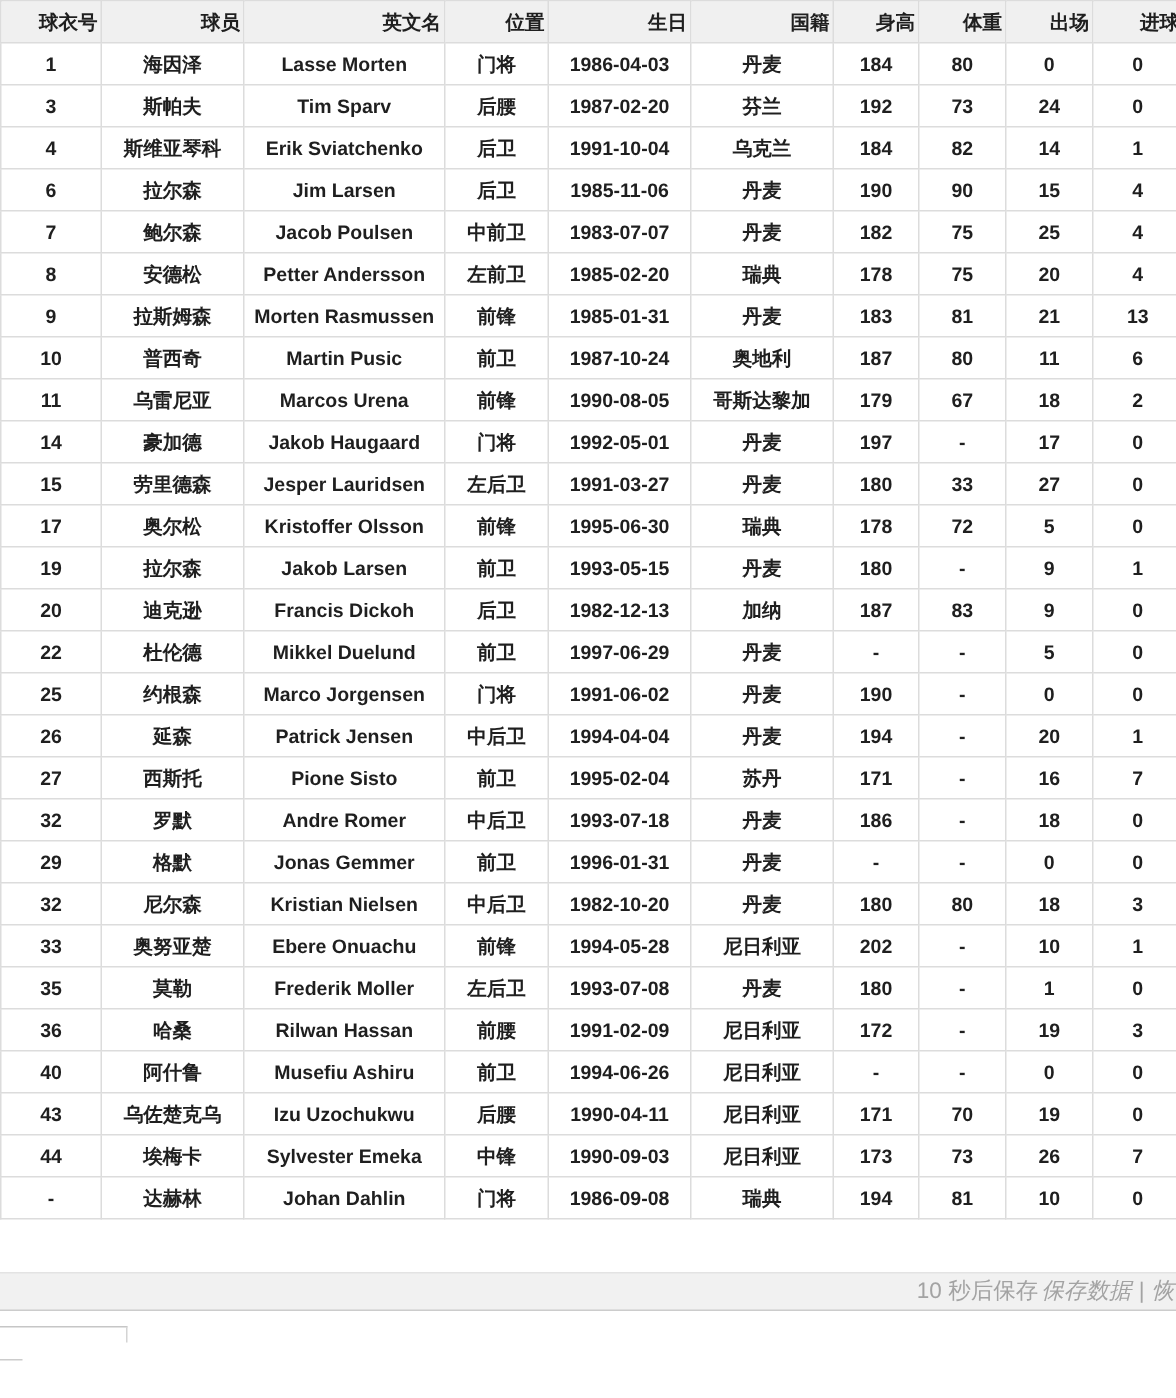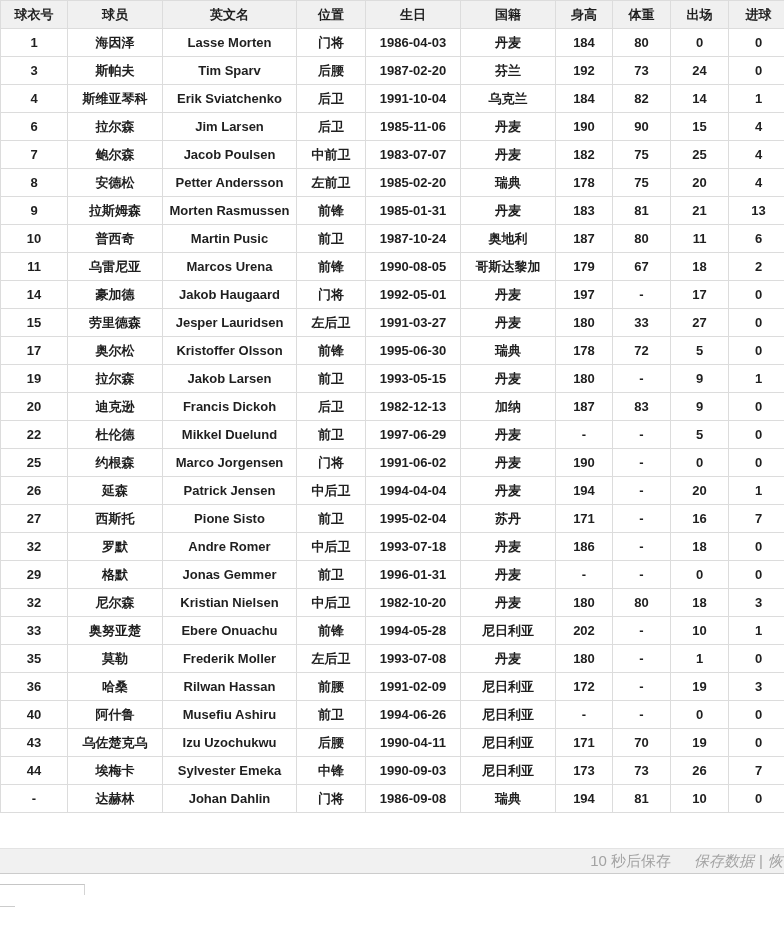--- a/index.html
+++ b/index.html
@@ -25,37 +25,38 @@
   table.player-table th,
   table.player-table td{
     border:1px solid var(--cell-border);
     height:28px;padding:0 2px;
     text-align:center;vertical-align:middle;
     font-size:13px;font-weight:bold;color:var(--text);
     white-space:nowrap;overflow:hidden;
   }
   table.player-table th{
     background:var(--header-bg);
+    text-align:right;
   }
   .toolbar{
     position:absolute;left:0;top:848px;width:784px;height:26px;
     background:var(--toolbar-bg);
     border-top:1px solid #e3e3e3;
     border-bottom:1px solid #cccccc;
     overflow:hidden;white-space:nowrap;
     text-align:right;
     font-size:15px;line-height:24px;color:var(--toolbar-text);
   }
   .toolbar-inner{
     position:relative;right:-14px;display:inline-block;
   }
   .toolbar-inner a{
     color:var(--toolbar-text);text-decoration:none;cursor:pointer;font-style:italic;
   }
-  .countdown{margin-right:23px;}
+  .countdown{margin-right:2px;}
   .sep{margin:0 5px;}
   .frag-box{
     position:absolute;left:0;top:884px;width:85px;height:11px;
     border-top:1px solid #c6c6c6;border-right:1px solid #d4d4d4;
     background:transparent;
   }
   .frag-line{
     position:absolute;left:0;top:906px;width:15px;height:0;
     border-top:1px solid #cccccc;
   }

